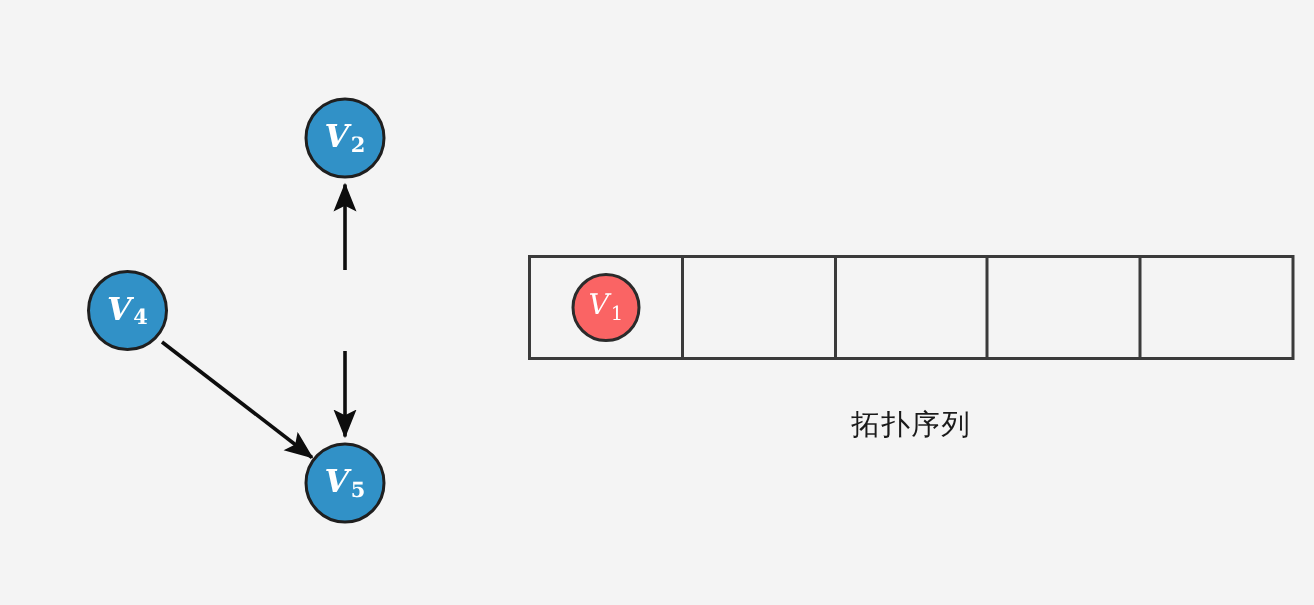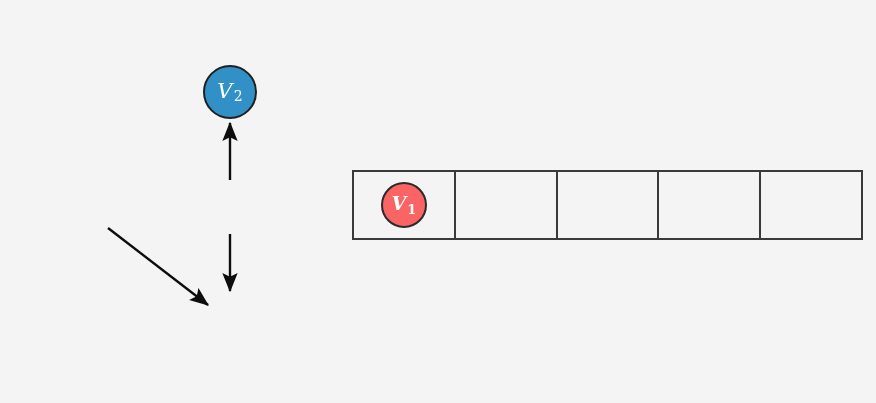--- a/index.html
+++ b/index.html
@@ -43,21 +43,21 @@
     box-sizing: border-box;
     display: flex;
     align-items: center;
     justify-content: center;
     z-index: 3;
   }
   .node-label {
     color: #ffffff;
     font-family: "DejaVu Serif", serif;
     font-style: italic;
-    font-weight: normal;
+    font-weight: bold;
     font-size: 21px;
     line-height: 1;
     letter-spacing: 0.2px;
     user-select: none;
     white-space: nowrap;
   }
   .node-label .sub {
     font-size: 14px;
     font-style: normal;
     vertical-align: -0.28em;
@@ -98,21 +98,21 @@
     border: 2px solid #2b2b2b;
     box-sizing: border-box;
     display: flex;
     align-items: center;
     justify-content: center;
   }
   .token-label {
     color: #ffffff;
     font-family: "DejaVu Serif", serif;
     font-style: italic;
-    font-weight: bold;
+    font-weight: normal;
     font-size: 19px;
     line-height: 1;
     user-select: none;
     white-space: nowrap;
   }
   .token-label .sub {
     font-size: 13px;
     font-style: normal;
     vertical-align: -0.28em;
     margin-left: 1px;
@@ -149,34 +149,41 @@
       <line x1="230" y1="234" x2="230" y2="291" stroke="#0d0d0d" stroke-width="2.4" marker-end="url(#arrowhead)"></line>
 
       <line x1="108" y1="228" x2="208" y2="305" stroke="#0d0d0d" stroke-width="2.4" marker-end="url(#arrowhead)"></line>
     </svg>
 
     <div class="node" style="left:203px; top:65px; width:54px; height:54px;">
       <span class="node-label"><span>V</span><span class="sub">2</span></span>
     </div>
 
 
+    <div class="node" style="left:58px; top:180px; width:54px; height:54px;">
+      <span class="node-label"><span>V</span><span class="sub">4</span></span>
+    </div>
 
+    <div class="node" style="left:203px; top:295px; width:54px; height:54px;">
+      <span class="node-label"><span>V</span><span class="sub">5</span></span>
+    </div>
   </div>
 
   <div class="sequence-panel">
     <div class="seq-table">
 
       <div class="seq-cell">
         <div class="token">
           <span class="token-label"><span>V</span><span class="sub">1</span></span>
         </div>
       </div>
 
 
       <div class="seq-cell"></div>
       <div class="seq-cell"></div>
       <div class="seq-cell"></div>
       <div class="seq-cell"></div>
     </div>
   </div>
 
+  <div class="seq-caption">拓扑序列</div>
 
 </div>
 
 </body></html>

